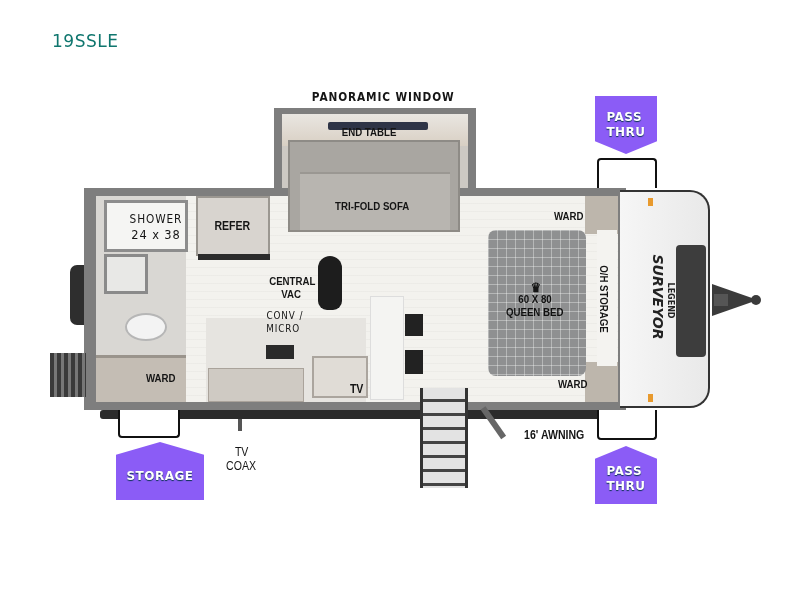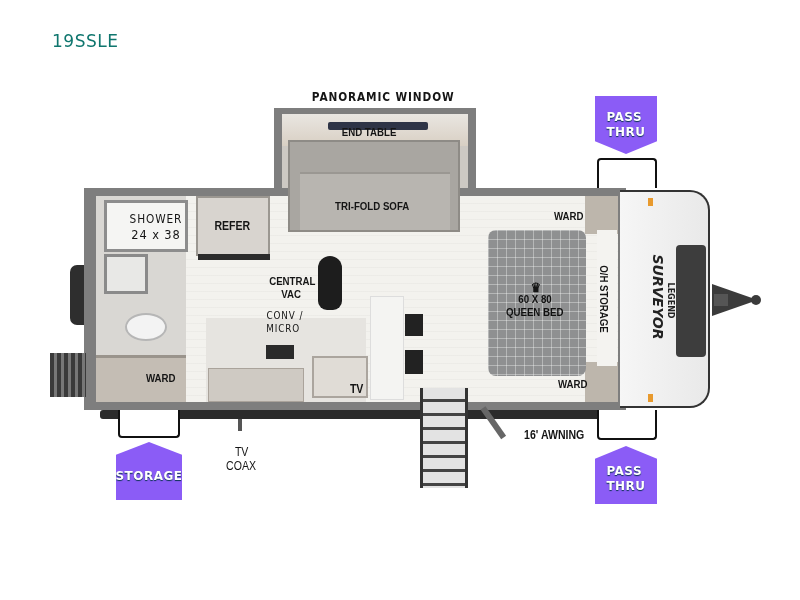--- a/index.html
+++ b/index.html
@@ -157,21 +157,21 @@
 <div class="abs step-bar"></div>
 <div class="abs pass-door-bot"></div>
 <div class="badge badge-up" style="left:595px;top:446px;width:62px;height:58px;padding-top:8px;">
   <div>
       <div>PASS</div>
       <div>THRU</div>
     </div>
 </div>
 
 <div class="abs store-door"></div>
-<div class="badge badge-up" style="left:116px;top:442px;width:66px;height:58px;padding-top:10px;">
+<div class="badge badge-up" style="left:116px;top:442px;width:88px;height:58px;padding-top:10px;">
   <div>STORAGE</div>
 </div>
 
 <div class="abs coax"></div>
 <div class="lbl" style="left:234px;top:446px;font-weight:normal;font-size:12px;">TV</div>
 <div class="lbl" style="left:224px;top:460px;font-weight:normal;font-size:12px;">COAX</div>
 
 <div class="abs steps"></div>
 <div class="abs awning-arm"></div>
 <div class="lbl" style="left:520px;top:429px;font-size:12px;">16' AWNING</div>

